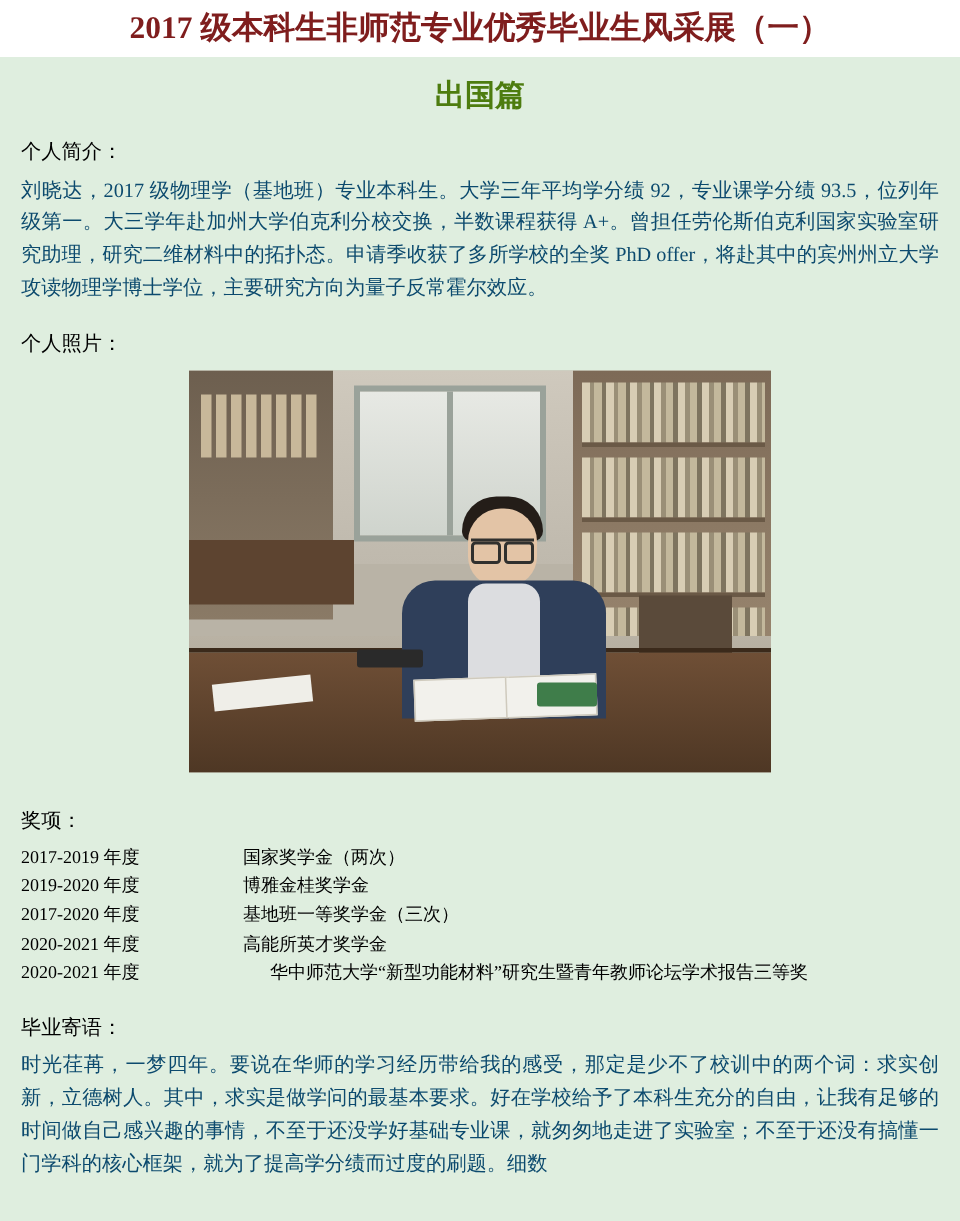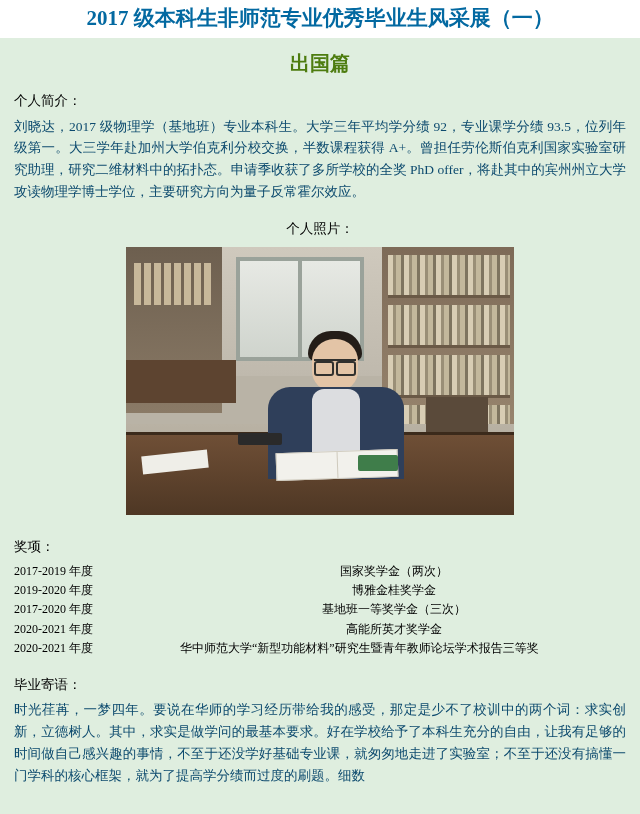--- a/index.html
+++ b/index.html
@@ -24,21 +24,21 @@
     background: #ffffff;
     width: 100%;
     padding: 4px 0 6px 0;
     box-sizing: border-box;
   }
   .doc-title {
     text-align: center;
     font-size: 21px;
     font-weight: bold;
     font-family: "Liberation Serif", "DejaVu Serif", serif;
-    color: #0369a1;
+    color: #7f1d1d;
     letter-spacing: 0px;
     line-height: 1.35;
   }
   .content {
     padding: 0 14px 0 14px;
     box-sizing: border-box;
   }
   .section-title {
     text-align: center;
     font-size: 20px;
@@ -54,21 +54,20 @@
   }
   .para {
     font-size: 13.5px;
     color: #0c4a6e;
     line-height: 1.62;
     text-align: justify;
     margin: 0;
   }
   .photo-label {
     margin-top: 16px;
-    text-align: center;
   }
   .photo-wrap {
     display: flex;
     justify-content: center;
     margin: 8px 0 12px 0;
   }
   .photo {
     width: 388px;
     height: 268px;
     display: block;
@@ -86,21 +85,21 @@
   .awards td {
     padding: 0;
     vertical-align: top;
     color: #000000;
   }
   .awards td.year {
     width: 148px;
     white-space: nowrap;
   }
   .awards td.name {
-    text-align: center;
+    text-align: left;
   }
   .awards tr.wide td.name {
     text-align: left;
     padding-left: 18px;
   }
   .farewell-label {
     margin-top: 16px;
   }
   .farewell {
     font-size: 13.5px;

